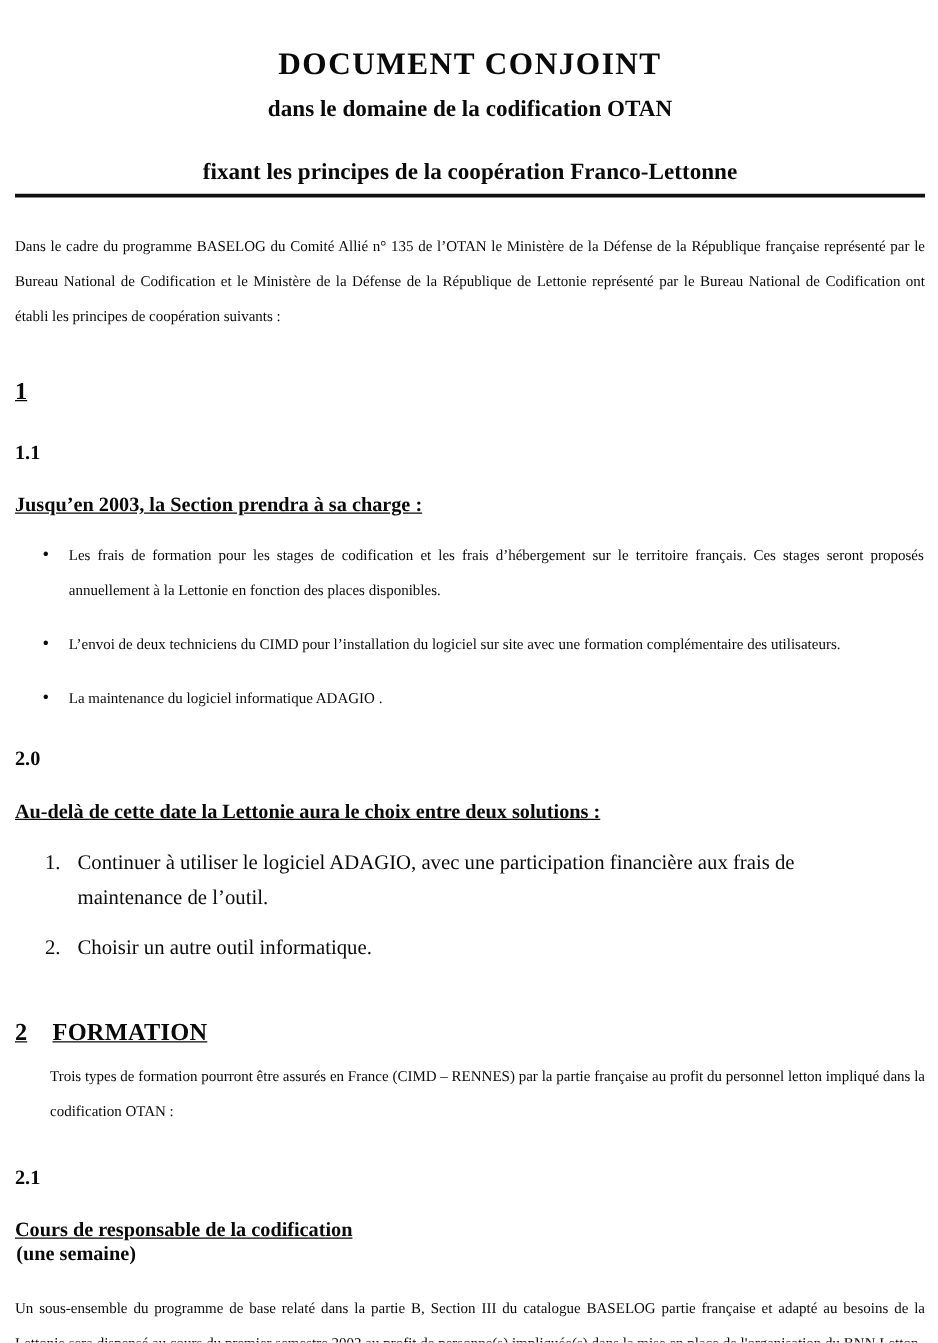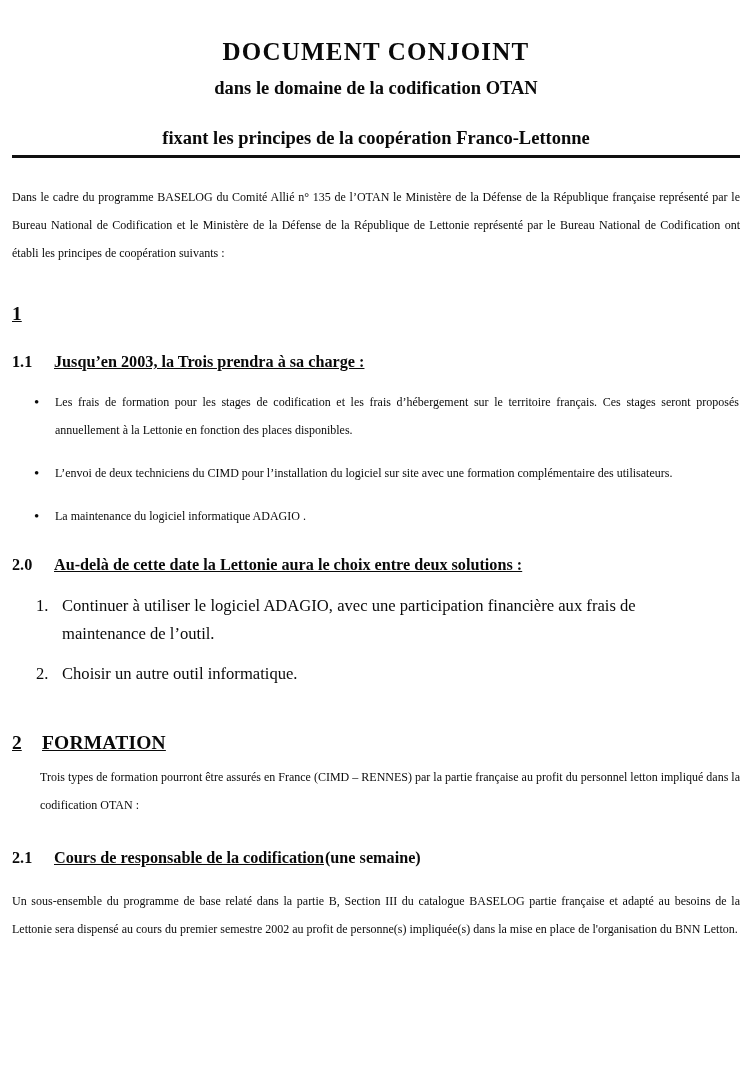--- a/index.html
+++ b/index.html
@@ -83,20 +83,21 @@
   .h1 .txt { text-decoration: underline; letter-spacing: 0.2px; }
   .h1.s1 { padding-top: 36px; }
   .h1.s2 { padding-top: 44px; }
 
   .h2 {
     font-size: 16.2px;
     font-weight: bold;
     margin: 0;
     display: flex;
     align-items: baseline;
+    flex-direction: column;
   }
   .h2 .num { width: 42px; flex: 0 0 42px; }
   .h2 .txt { text-decoration: underline; }
   .h2 .txt-plain { text-decoration: none; padding-left: 1px; }
   .h2.a { padding-top: 28px; }
   .h2.b { padding-top: 26px; }
   .h2.c { padding-top: 30px; }
 
   
   .bullets { padding-top: 16px; }
@@ -166,21 +167,21 @@
   <div class="inner" style="top:155px;">
 
     <p class="para intro">Dans le cadre du programme BASELOG du Comité Allié n° 135 de l’OTAN le Ministère de la Défense de la République française représenté par le Bureau National de Codification et le Ministère de la Défense de la République de Lettonie représenté par le Bureau National de Codification ont établi les principes de coopération suivants :</p>
 
     <div class="h1 s1">
       <span class="num">1</span>
     </div>
 
     <div class="h2 a">
       <span class="num">1.1</span>
-      <span class="txt">Jusqu’en 2003, la Trois prendra à sa charge :</span>
+      <span class="txt">Jusqu’en 2003, la Section prendra à sa charge :</span>
     </div>
 
     <div class="bullets">
       <div class="bullet-item">
         <span class="bullet-mark">•</span>
         <span class="bullet-body">Les frais de formation pour les stages de codification et les frais d’hébergement sur le territoire français. Ces stages seront proposés annuellement à la Lettonie en fonction des places disponibles.</span>
       </div>
       <div class="bullet-item">
         <span class="bullet-mark">•</span>
         <span class="bullet-body">L’envoi de deux techniciens du CIMD pour l’installation du logiciel sur site avec une formation complémentaire des utilisateurs.</span>

